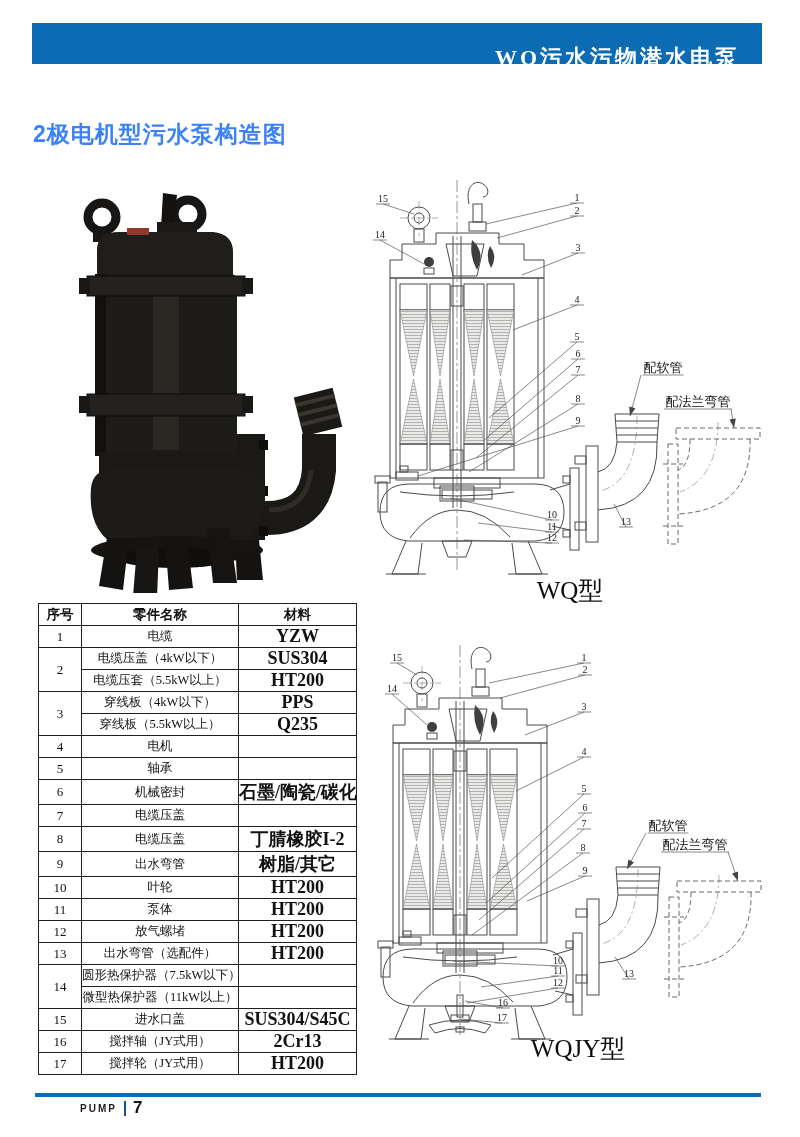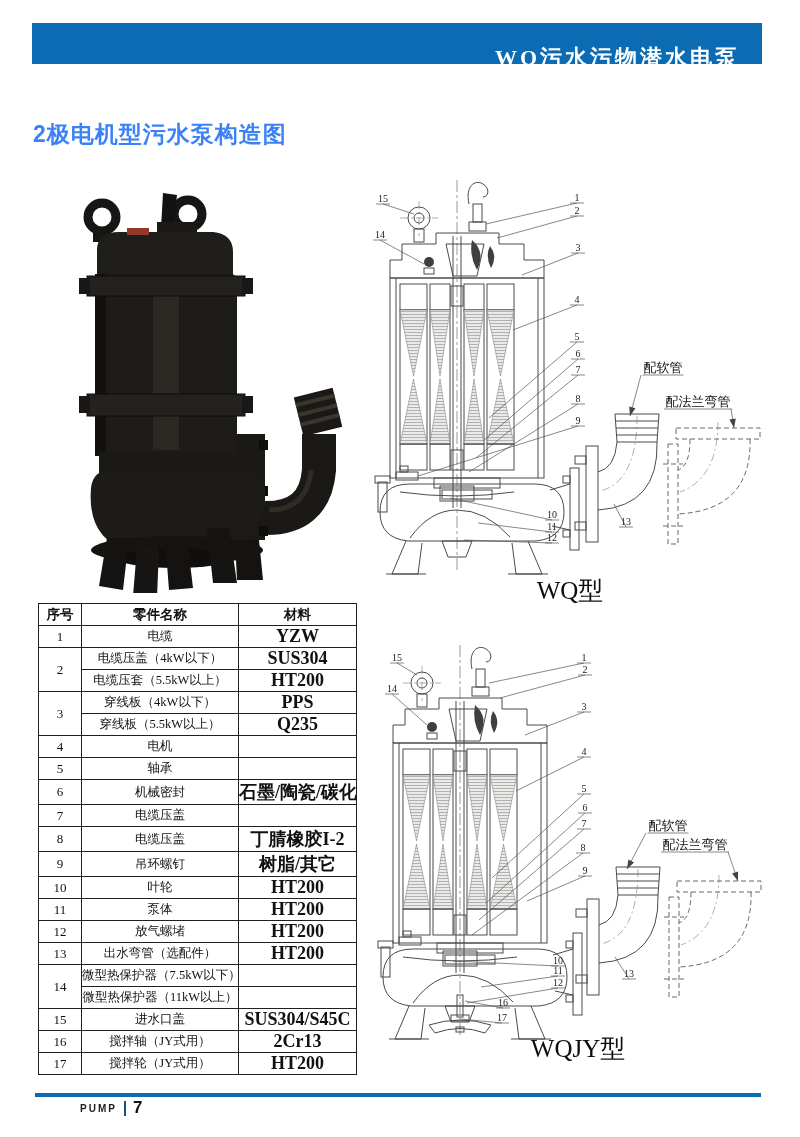--- a/index.html
+++ b/index.html
@@ -390,21 +390,21 @@
           <td class="c-name">电缆压盖</td>
           <td class="c-mat"></td>
         </tr>
         <tr>
           <td rowspan="1" class="c-no">8</td>
           <td class="c-name">电缆压盖</td>
           <td class="c-mat">丁腈橡胶I-2</td>
         </tr>
         <tr>
           <td rowspan="1" class="c-no">9</td>
-          <td class="c-name">吊环螺钉</td>
+          <td class="c-name">出水弯管</td>
           <td class="c-mat">树脂/其它</td>
         </tr>
         <tr>
           <td rowspan="1" class="c-no">10</td>
           <td class="c-name">叶轮</td>
           <td class="c-mat">HT200</td>
         </tr>
         <tr>
           <td rowspan="1" class="c-no">11</td>
           <td class="c-name">泵体</td>
@@ -415,21 +415,21 @@
           <td class="c-name">放气螺堵</td>
           <td class="c-mat">HT200</td>
         </tr>
         <tr>
           <td rowspan="1" class="c-no">13</td>
           <td class="c-name">出水弯管（选配件）</td>
           <td class="c-mat">HT200</td>
         </tr>
         <tr>
           <td rowspan="2" class="c-no">14</td>
-          <td class="c-name">微型热保护器（7.5kW以下）</td>
+          <td class="c-name">圆形热保护器（7.5kW以下）</td>
           <td class="c-mat"></td>
         </tr>
         <tr>
           <td class="c-name">微型热保护器（11kW以上）</td>
           <td class="c-mat"></td>
         </tr>
         <tr>
           <td rowspan="1" class="c-no">15</td>
           <td class="c-name">进水口盖</td>
           <td class="c-mat">SUS304/S45C</td>

